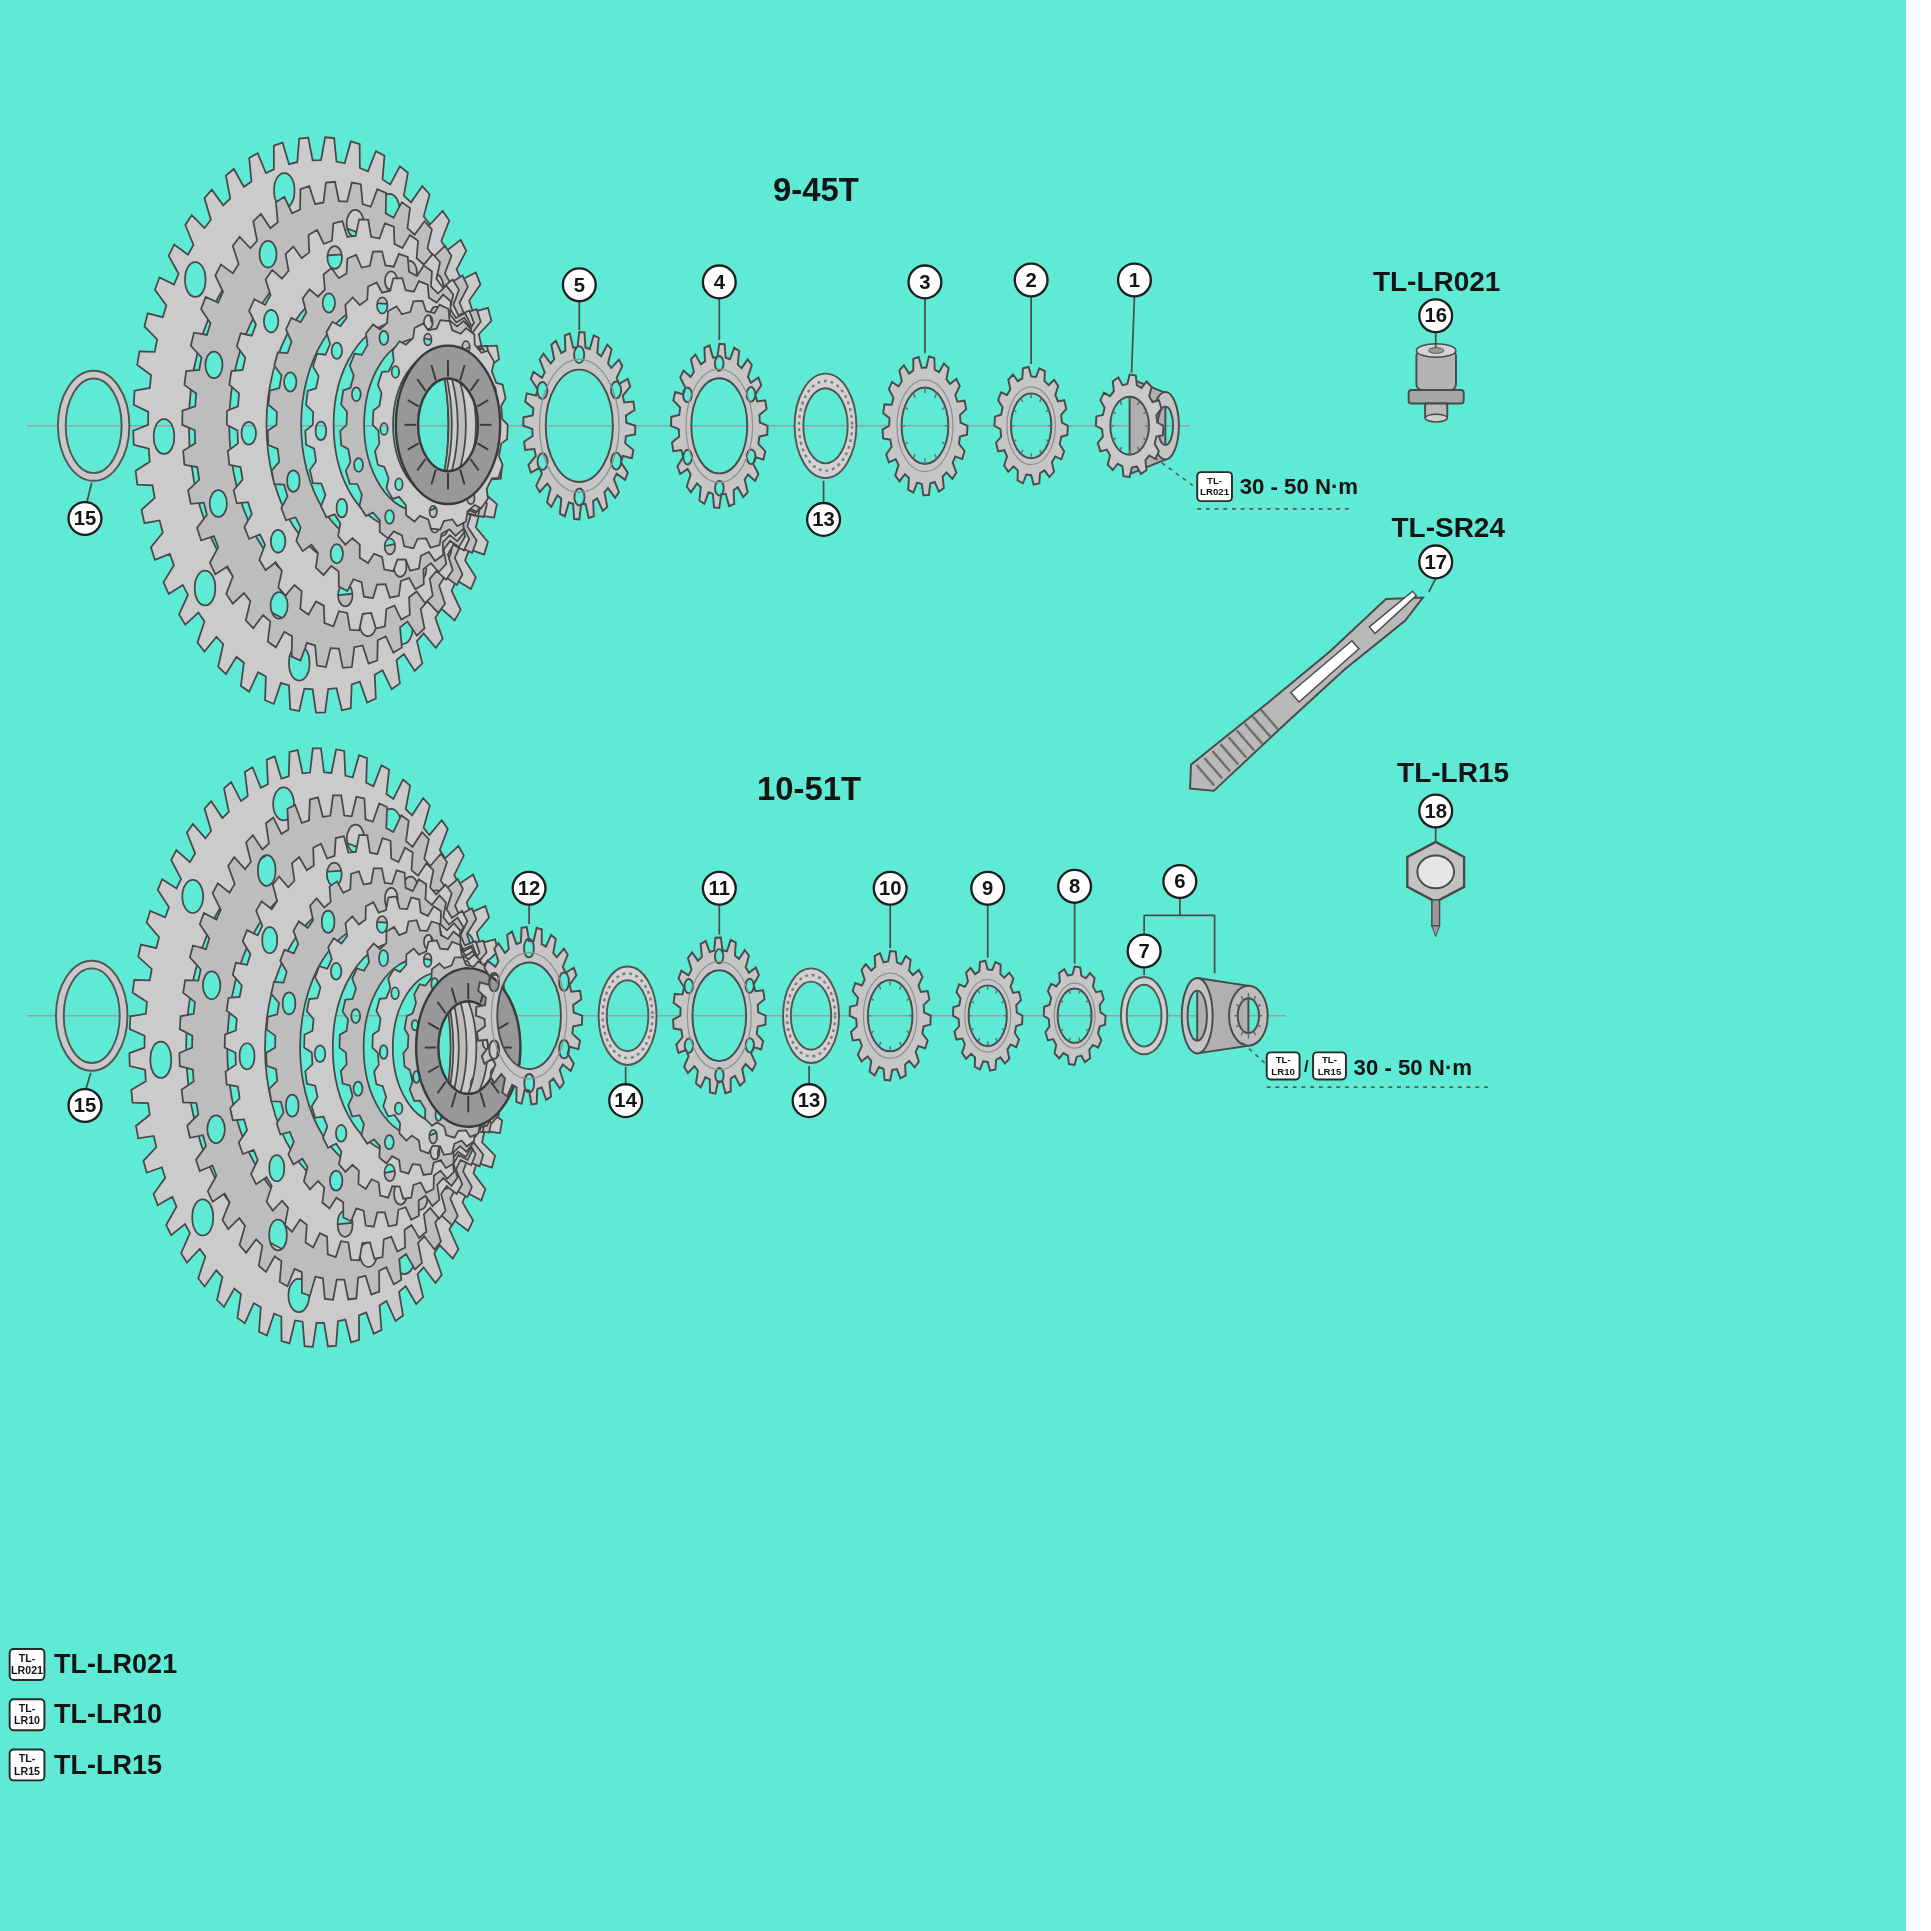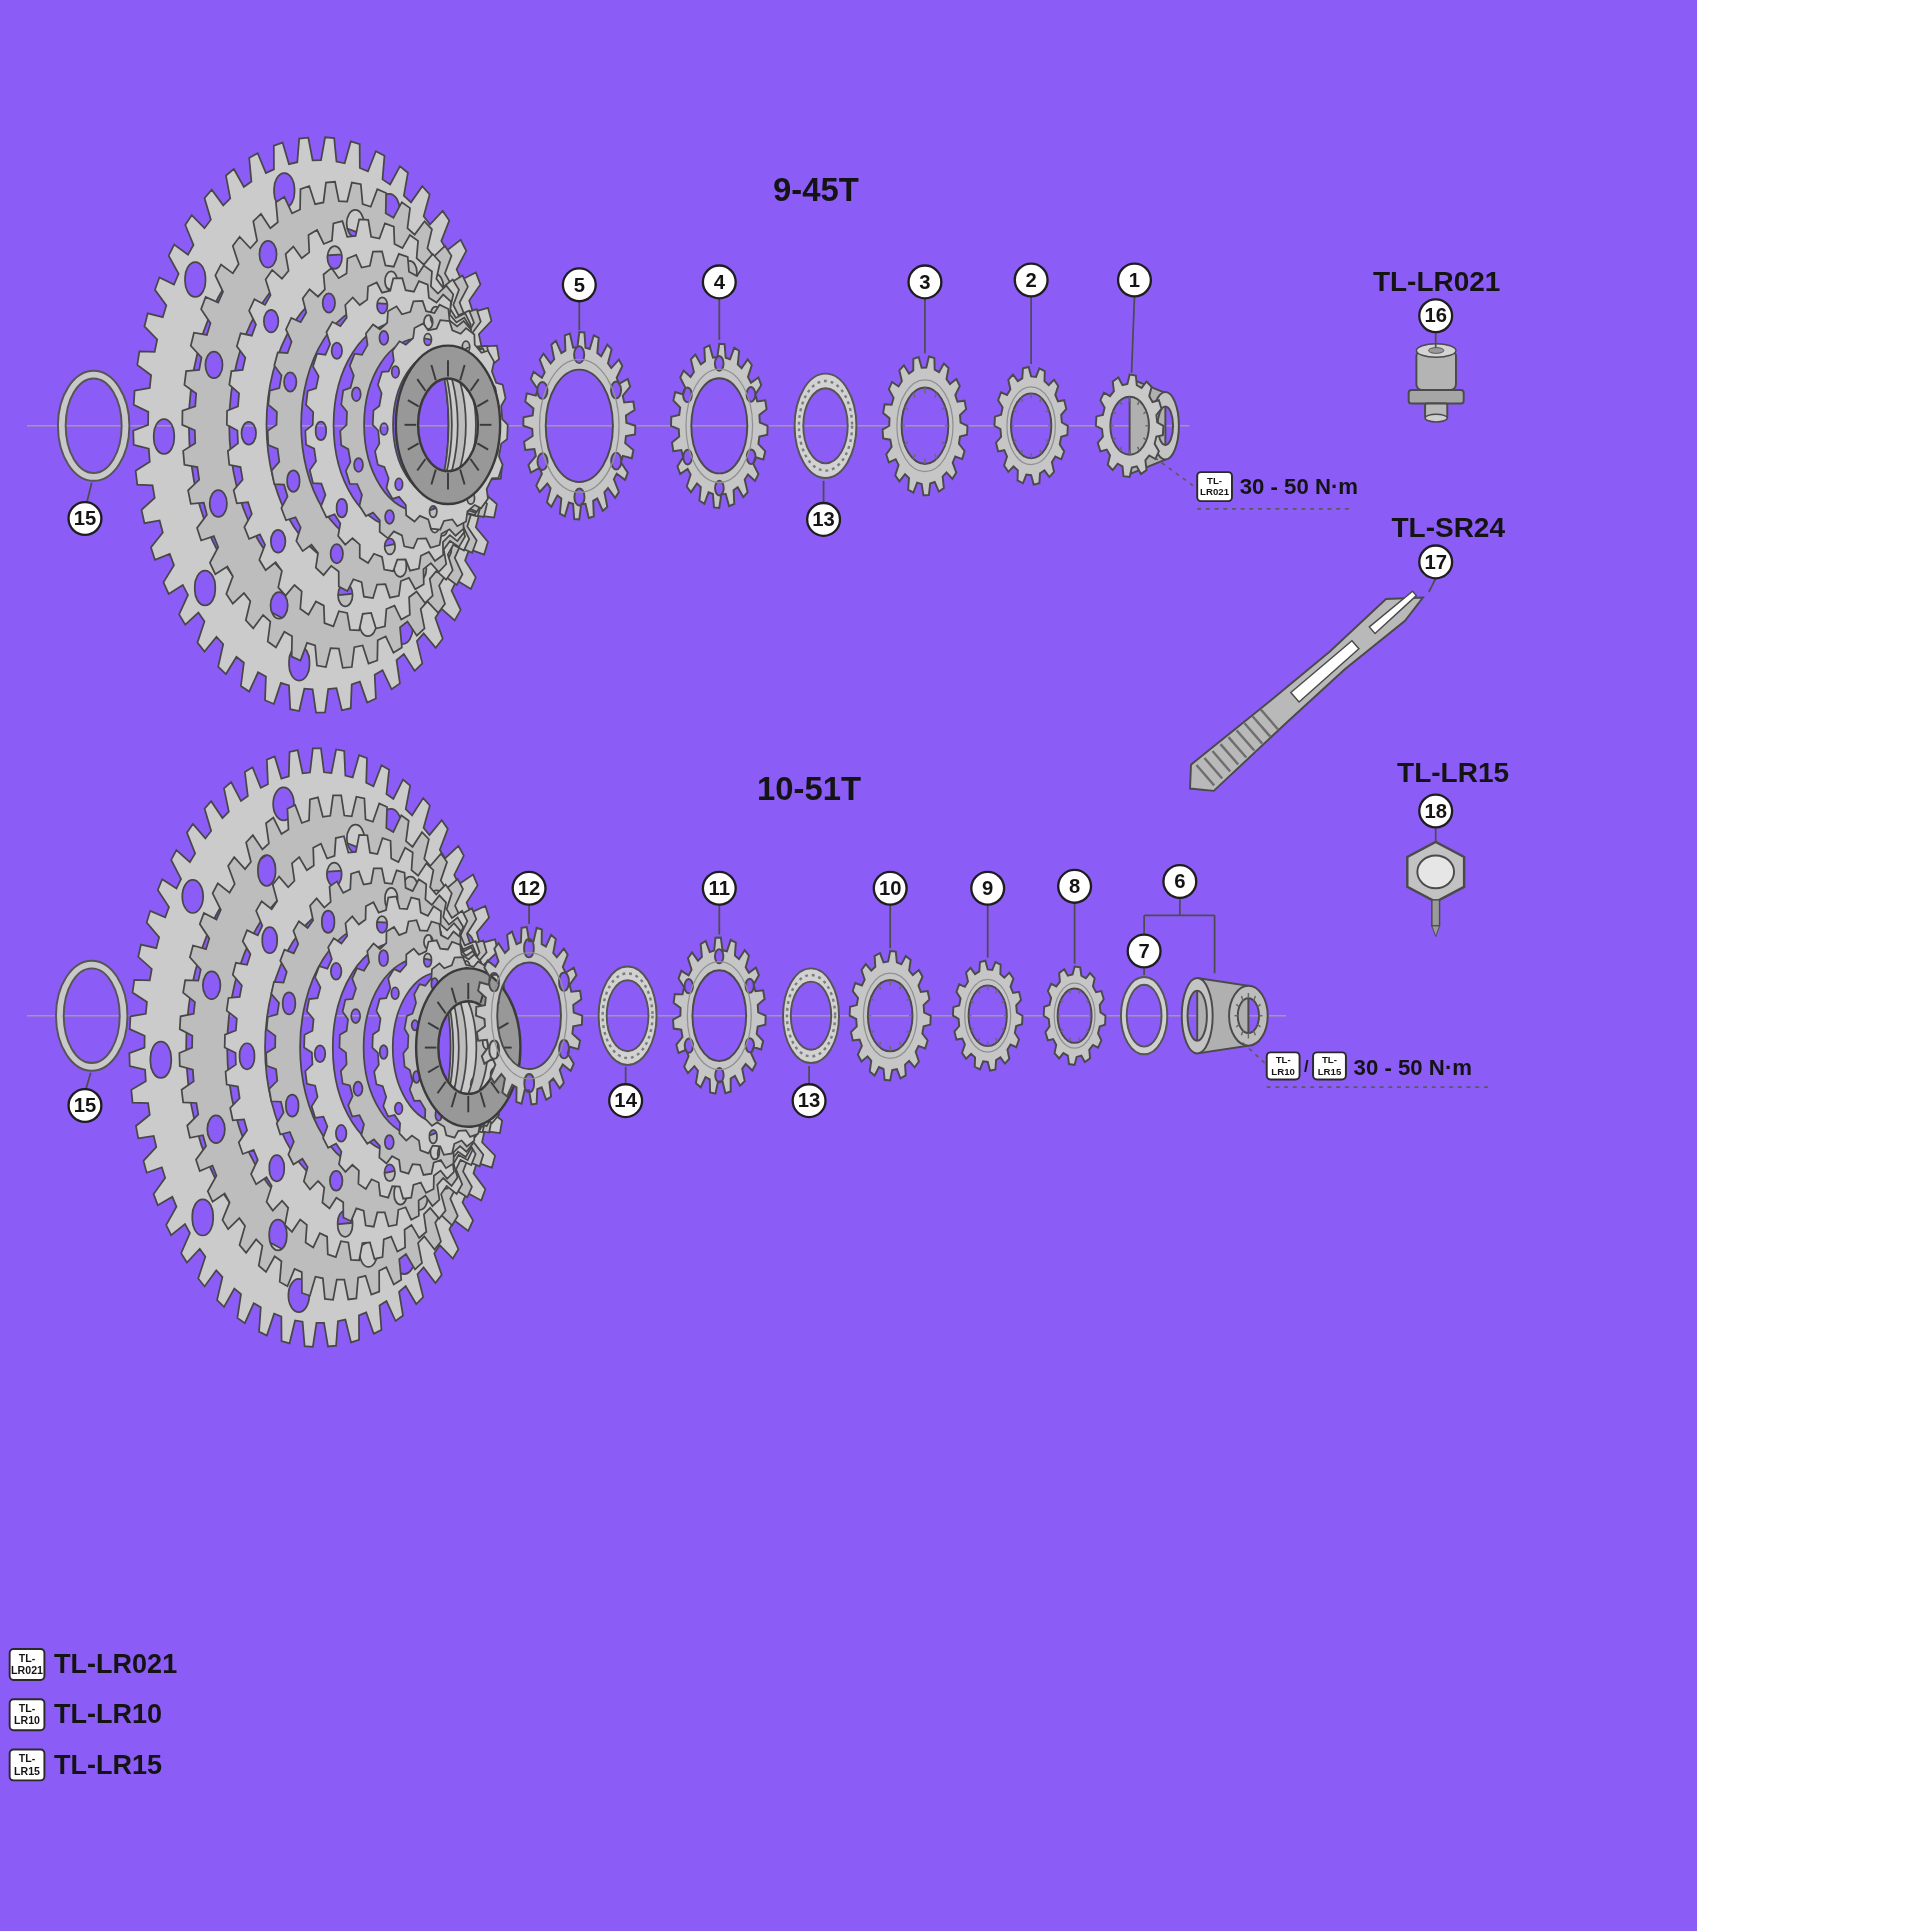--- a/index.html
+++ b/index.html
@@ -1,16 +1,16 @@
 <!DOCTYPE html>
 <html><head>
 <meta charset="utf-8">
 <style>
   html,body{margin:0;padding:0;background:#fff;}
-  #stage{position:relative;width:1697px;height:1931px;background:#8b5cf6;overflow:hidden;}
+  #stage{position:relative;width:1906px;height:1931px;background:#5eead4;overflow:hidden;}
   #diagram{position:absolute;left:0;top:0;}
   text{font-family:"Liberation Sans","DejaVu Sans",sans-serif;fill:#141414;}
   .title{font-size:34px;font-weight:bold;text-anchor:middle;}
   .toolname{font-size:29px;font-weight:bold;text-anchor:middle;}
   .co{fill:#ffffff;stroke:#1e1e1e;stroke-width:2.4;}
   .con{font-size:21px;font-weight:bold;text-anchor:middle;}
   .lead{stroke:#4c4c4c;stroke-width:1.8;}
   .axis{stroke:#9d9d9d;stroke-width:1.6;}
   .dash{stroke:#5a5a5a;stroke-width:1.7;stroke-dasharray:4 5;fill:none;}
   .iconbox{fill:#ffffff;stroke:#2a2a2a;stroke-width:2;}

